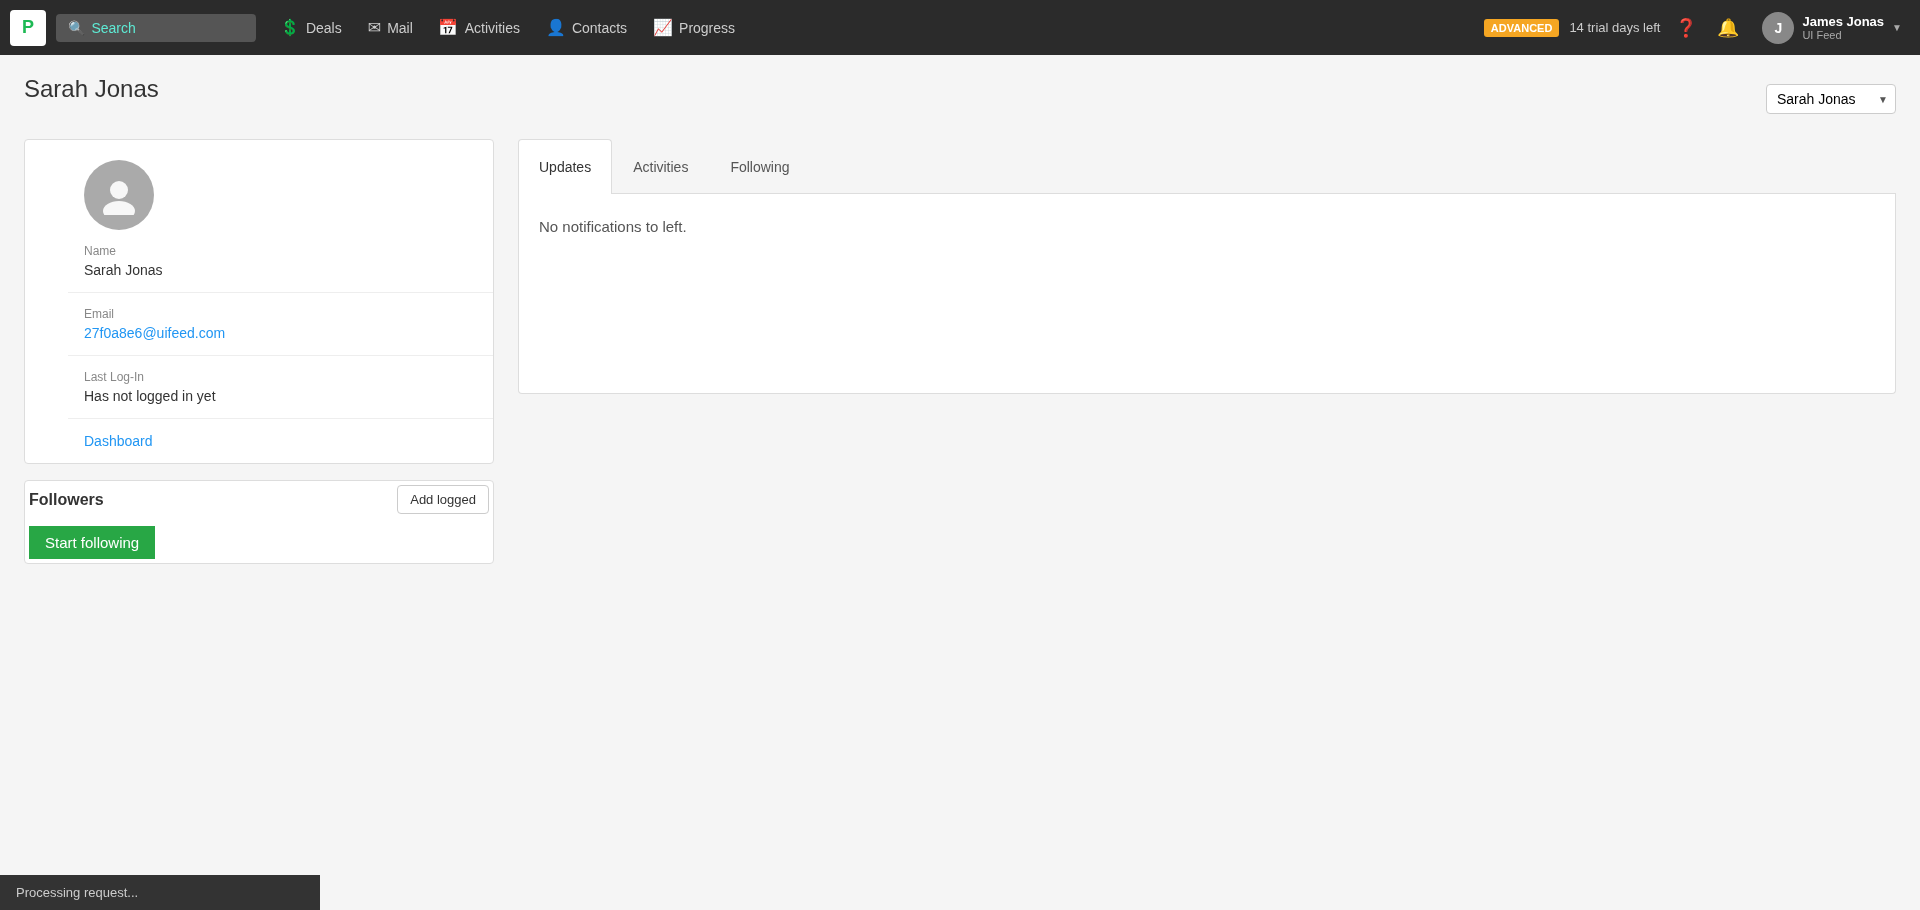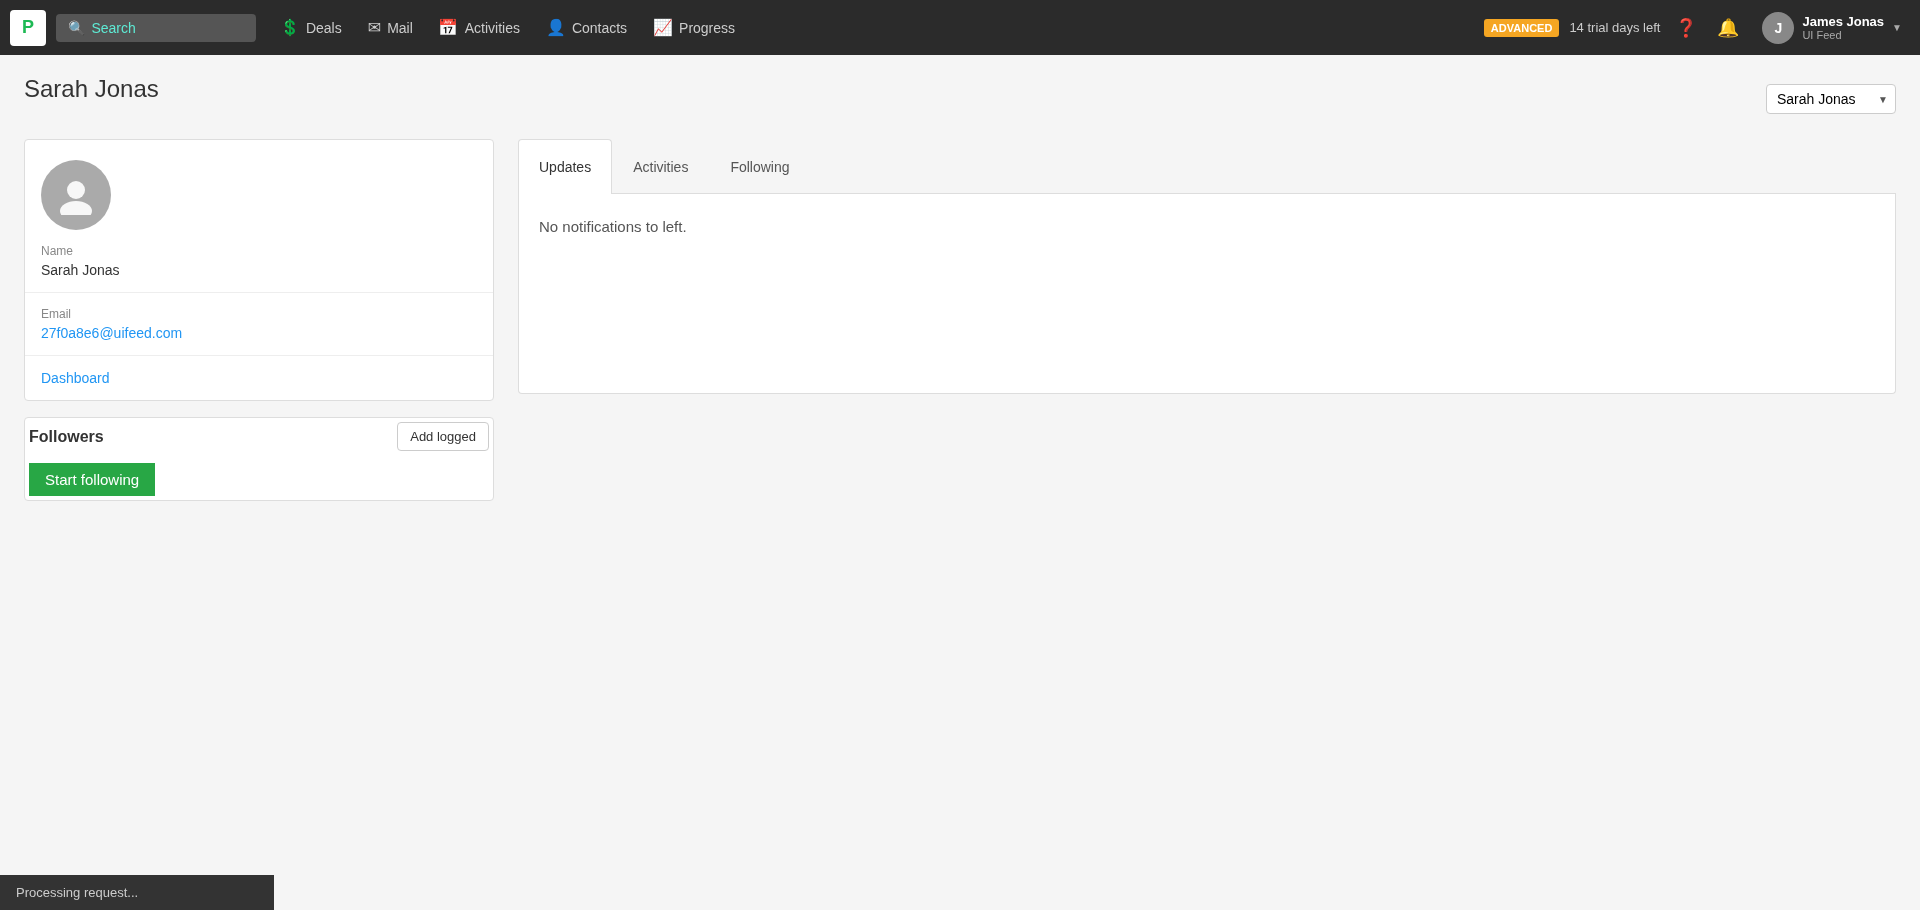--- a/index.html
+++ b/index.html
@@ -78,20 +78,21 @@
 
     
     .content-layout { display: flex; gap: 24px; align-items: flex-start; }
 
     
     .left-panel { width: 470px; flex-shrink: 0; }
 
     .info-card {
       background: #fff; border: 1px solid #ddd; border-radius: 4px;
       margin-bottom: 16px;
+      padding-left: 43px;
     }
     .info-row {
       padding: 14px 16px; border-bottom: 1px solid #eee;
     }
     .info-row:last-child { border-bottom: none; }
     .info-label { font-size: 12px; color: #888; margin-bottom: 4px; text-transform: capitalize; }
     .info-value { font-size: 14px; color: #333; }
     .info-value.email-link { color: #2196f3; text-decoration: none; cursor: pointer; }
     .info-value.dashboard-link { color: #2196f3; text-decoration: none; cursor: pointer; }
 
@@ -154,21 +155,21 @@
       position: relative; display: inline-block;
     }
     .select-wrapper::after {
       content: '⬡'; position: absolute; right: 8px; top: 50%; transform: translateY(-50%);
       pointer-events: none; font-size: 10px; color: #555;
       content: '▼';
     }
 
     
     .processing-bar {
-      position: fixed; bottom: 0; left: 0; width: 274px;
+      position: fixed; bottom: 0; left: 0; width: 320px;
       background: #333; color: #ccc; padding: 10px 16px;
       font-size: 13px;
     }
 
     
     .page-wrapper { position: relative; }
   </style>
 </head>
 <body>
 
@@ -252,20 +253,24 @@
             <div class="info-row">
               <div class="info-label">Name</div>
               <div class="info-value">Sarah Jonas</div>
             </div>
 
             <div class="info-row">
               <div class="info-label">Email</div>
               <a class="info-value email-link">27f0a8e6@uifeed.com</a>
             </div>
 
+            <div class="info-row">
+              <div class="info-label">Last log-in</div>
+              <div class="info-value">Has not logged in yet</div>
+            </div>
 
             <div class="info-row">
               <a class="info-value dashboard-link">Dashboard</a>
             </div>
           </div>
 
           <div class="followers-section">
             <div class="followers-header">
               <span class="followers-title">Followers</span>
               <button class="add-someone-btn">Add logged</button>

